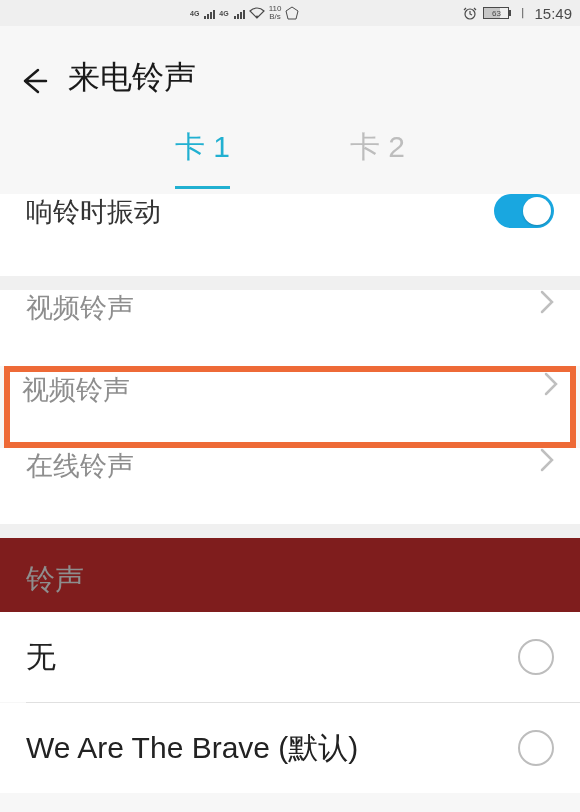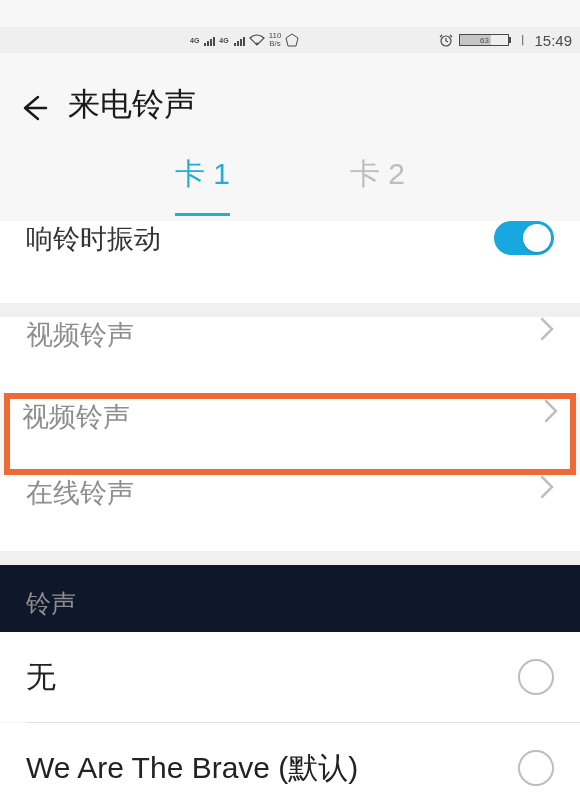--- a/index.html
+++ b/index.html
@@ -12,32 +12,31 @@
     }
     .status-bar {
       height: 26px;
       background: #efefef;
       display: flex;
       align-items: center;
       justify-content: space-between;
       padding: 0 8px 0 190px;
       font-size: 12px;
       color: #4a4a4a;
-      margin-top: 27px;
     }
     .status-left { display: flex; align-items: center; gap: 4px; }
     .status-right { display: flex; align-items: center; gap: 6px; }
     .sig { display: inline-flex; align-items: flex-end; gap: 1px; height: 12px; }
     .sig span { width: 2px; background: #4a4a4a; display: inline-block; }
     .sig span:nth-child(1){height:3px}.sig span:nth-child(2){height:5px}
     .sig span:nth-child(3){height:7px}.sig span:nth-child(4){height:9px}
     .sig-4g { font-size: 7px; font-weight: bold; margin-right: 1px; }
     .bs { font-size: 8px; line-height: 8px; }
     .batt { display: inline-flex; align-items: center; gap: 0; }
-    .batt-body { border: 1px solid #4a4a4a; width: 50px; height: 12px; position: relative; display: flex; align-items: center; justify-content: center; font-size: 8px; }
+    .batt-body { border: 1px solid #4a4a4a; width: 26px; height: 12px; position: relative; display: flex; align-items: center; justify-content: center; font-size: 8px; }
     .batt-fill { position: absolute; left: 0; top: 0; bottom: 0; width: 63%; background: rgba(74,74,74,0.25); }
     .batt-tip { width: 2px; height: 6px; background: #4a4a4a; }
 
     .header {
       background: #f7f7f7;
       padding: 30px 18px 22px 18px;
       display: flex;
       align-items: flex-end;
       gap: 20px;
     }
@@ -96,23 +95,23 @@
       background: #fff; border-radius: 50%; box-shadow: 0 1px 2px rgba(0,0,0,0.2);
     }
 
     .highlight-box {
       border: 6px solid #ee6a37;
       margin: 0 4px;
     }
     .highlight-box .cell { padding: 0 12px; min-height: 70px; }
 
     .section-header {
-      background: #0f172a;
+      background: #7f1d1d;
       padding: 22px 26px 12px 26px;
-      font-size: 25px;
+      font-size: 29px;
       color: #8e8e8e;
     }
 
     .radio-row {
       background: #fff;
       padding: 0 26px;
       height: 90px;
       display: flex;
       align-items: center;
       justify-content: space-between;

